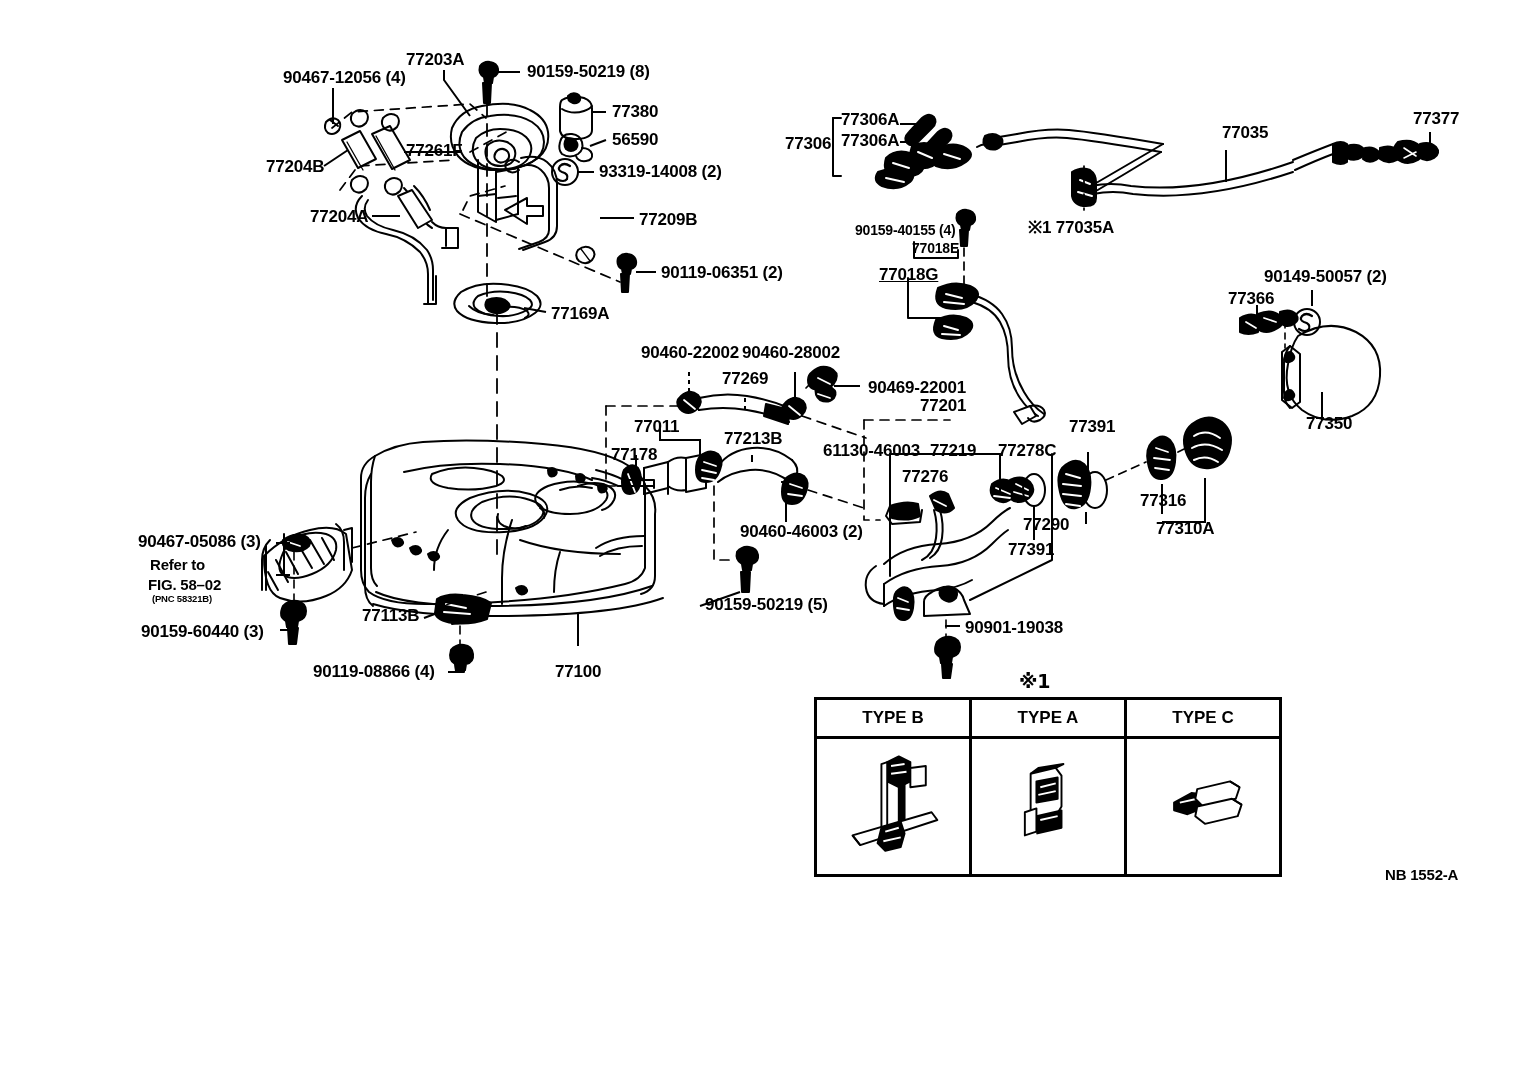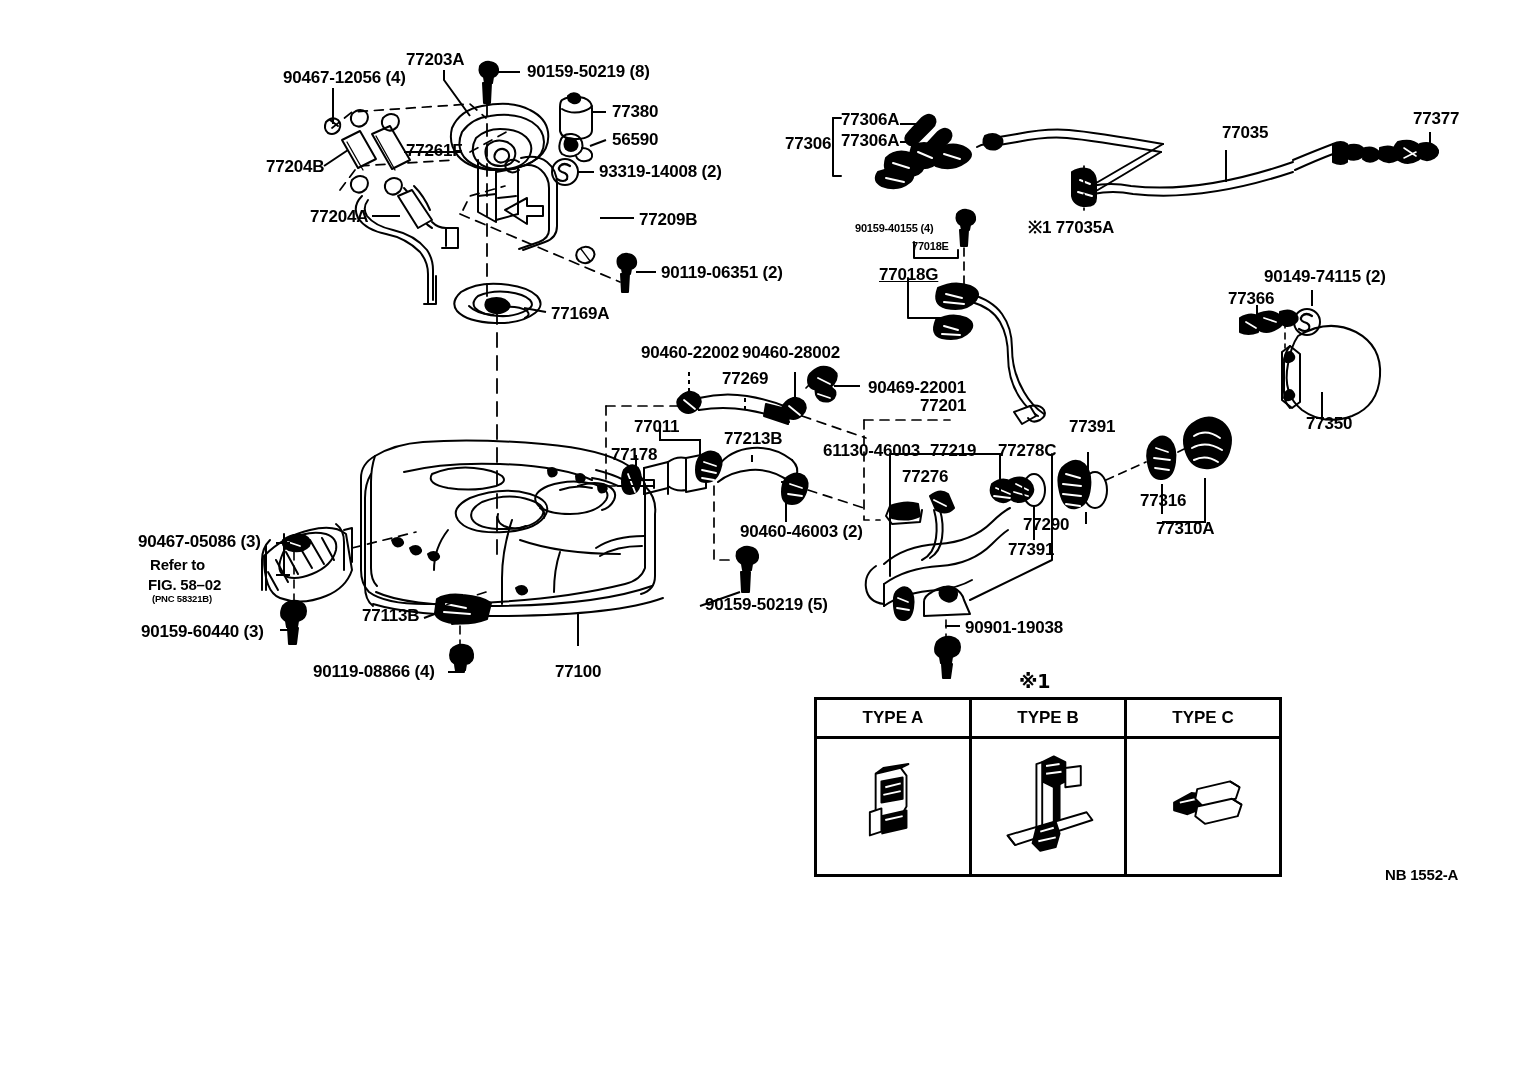--- a/index.html
+++ b/index.html
@@ -1,21 +1,21 @@
 <!DOCTYPE html>
 <html><head>
 <meta charset="utf-8">
 <style>
   html,body{margin:0;padding:0;background:#ffffff;}
   body{width:1528px;height:1082px;font-family:"Liberation Sans",sans-serif;color:#000;}
   #sheet{position:relative;width:1528px;height:1082px;overflow:hidden;background:#fff;}
   svg.art{position:absolute;left:0;top:0;width:1528px;height:1082px;}
   .lbl{position:absolute;font-family:"Liberation Sans",sans-serif;font-weight:bold;
        font-size:17px;line-height:1.05;white-space:nowrap;letter-spacing:-0.2px;}
-  .lbl.sm{font-size:11px;}
+  .lbl.sm{font-size:14px;}
   .lbl.xs{font-size:9.5px;}
   .lbl.md{font-size:15px;}
   .lbl.foot{font-size:15px;font-weight:bold;margin-top:12px;}
   .ctr{text-align:center;}
   #typetable{position:absolute;left:814px;top:697px;width:468px;height:180px;
      border:3px solid #000;box-sizing:border-box;display:flex;}
   #typetable .col{flex:1;display:flex;flex-direction:column;box-sizing:border-box;}
   #typetable .col + .col{border-left:3px solid #000;}
   #typetable .hd{height:36px;border-bottom:3px solid #000;display:flex;align-items:center;
      justify-content:center;font-weight:bold;font-size:17px;}
@@ -600,21 +600,21 @@
   <div class="lbl" style="left:841px;top:111px;">77306A</div>
   <div class="lbl" style="left:841px;top:132px;">77306A</div>
   <div class="lbl" style="left:1222px;top:124px;">77035</div>
   <div class="lbl" style="left:1413px;top:110px;">77377</div>
   <div class="lbl" style="left:1028px;top:219px;">※1 77035A</div>
 
   <div class="lbl sm" style="left:855px;top:223px;">90159-40155 (4)</div>
   <div class="lbl sm" style="left:912px;top:241px;">77018E</div>
   <div class="lbl" style="left:879px;top:266px;text-decoration:underline;">77018G</div>
 
-  <div class="lbl" style="left:1264px;top:268px;">90149-74115 (2)</div>
+  <div class="lbl" style="left:1264px;top:268px;">90149-50057 (2)</div>
   <div class="lbl" style="left:1228px;top:290px;">77366</div>
   <div class="lbl" style="left:1306px;top:415px;">77350</div>
 
   <div class="lbl" style="left:641px;top:344px;">90460-22002</div>
   <div class="lbl" style="left:742px;top:344px;">90460-28002</div>
   <div class="lbl" style="left:722px;top:370px;">77269</div>
   <div class="lbl" style="left:868px;top:379px;">90469-22001</div>
   <div class="lbl" style="left:634px;top:418px;">77011</div>
   <div class="lbl" style="left:611px;top:446px;">77178</div>
   <div class="lbl" style="left:724px;top:430px;">77213B</div>
@@ -637,37 +637,20 @@
   <div class="lbl md" style="left:148px;top:577px;">FIG. 58–02</div>
   <div class="lbl xs" style="left:152px;top:594px;">(PNC 58321B)</div>
   <div class="lbl" style="left:141px;top:623px;">90159-60440 (3)</div>
   <div class="lbl" style="left:362px;top:607px;">77113B</div>
   <div class="lbl" style="left:313px;top:663px;">90119-08866 (4)</div>
   <div class="lbl" style="left:555px;top:663px;">77100</div>
 
   <div class="lbl starmark ctr" style="left:1019px;top:672px;font-size:19px;">※1</div>
 
   <div id="typetable">
-    <div class="col">
-      <div class="hd">TYPE A</div>
-      <div class="bd">
-        <svg viewBox="0 0 156 140">
-          <g fill="#000" stroke="#000" stroke-width="2" stroke-linejoin="round">
-            <path d="M60 36 L86 30 L92 38 L92 70 L86 80 L60 86 Z" fill="#fff"></path>
-            <path d="M60 36 L68 30 L94 26 L86 30"></path>
-            <path d="M66 44 L88 40 L88 62 L66 66 Z" fill="#000"></path>
-            <path d="M70 50 L86 46" stroke="#fff"></path>
-            <path d="M68 58 L86 54" stroke="#fff"></path>
-            <path d="M54 76 L66 72 L66 96 L54 100 Z" fill="#fff"></path>
-            <path d="M66 80 L92 74 L92 92 L66 98"></path>
-            <path d="M70 84 L88 80" stroke="#fff"></path>
-          </g>
-        </svg>
-      </div>
-    </div>
     <div class="col">
       <div class="hd">TYPE B</div>
       <div class="bd">
         <svg viewBox="0 0 156 140">
           <g fill="#000" stroke="#000" stroke-width="2" stroke-linejoin="round">
             <path d="M72 24 L84 18 L96 24 L96 44 L84 50 L72 44 Z" fill="#000"></path>
             <path d="M76 28 L90 26" stroke="#fff"></path>
             <path d="M76 36 L92 34" stroke="#fff"></path>
             <path d="M96 30 L112 28 L112 48 L96 50 Z" fill="#fff"></path>
             <path d="M66 26 L72 24 L72 90 L66 92 Z" fill="#fff"></path>
@@ -675,20 +658,37 @@
             <path d="M36 100 L118 76 L124 84 L44 110 Z" fill="#fff"></path>
             <path d="M36 100 L44 110"></path>
             <path d="M66 92 L86 86 L90 98 L86 112 L70 116 L62 108 Z" fill="#000"></path>
             <path d="M70 96 L84 92" stroke="#fff"></path>
             <path d="M68 106 L86 102" stroke="#fff"></path>
           </g>
         </svg>
       </div>
     </div>
     <div class="col">
+      <div class="hd">TYPE A</div>
+      <div class="bd">
+        <svg viewBox="0 0 156 140">
+          <g fill="#000" stroke="#000" stroke-width="2" stroke-linejoin="round">
+            <path d="M60 36 L86 30 L92 38 L92 70 L86 80 L60 86 Z" fill="#fff"></path>
+            <path d="M60 36 L68 30 L94 26 L86 30"></path>
+            <path d="M66 44 L88 40 L88 62 L66 66 Z" fill="#000"></path>
+            <path d="M70 50 L86 46" stroke="#fff"></path>
+            <path d="M68 58 L86 54" stroke="#fff"></path>
+            <path d="M54 76 L66 72 L66 96 L54 100 Z" fill="#fff"></path>
+            <path d="M66 80 L92 74 L92 92 L66 98"></path>
+            <path d="M70 84 L88 80" stroke="#fff"></path>
+          </g>
+        </svg>
+      </div>
+    </div>
+    <div class="col">
       <div class="hd">TYPE C</div>
       <div class="bd">
         <svg viewBox="0 0 156 140">
           <g fill="#000" stroke="#000" stroke-width="2" stroke-linejoin="round">
             <path d="M48 66 L66 56 L84 58 L82 70 L62 78 L48 74 Z" fill="#000"></path>
             <path d="M54 66 L72 62" stroke="#fff"></path>
             <path d="M72 52 L106 44 L116 50 L112 62 L78 70 L70 62 Z" fill="#fff"></path>
             <path d="M106 44 L116 50"></path>
             <path d="M72 70 L108 62 L118 68 L114 80 L80 88 L70 80 Z" fill="#fff"></path>
             <path d="M108 62 L118 68"></path>

